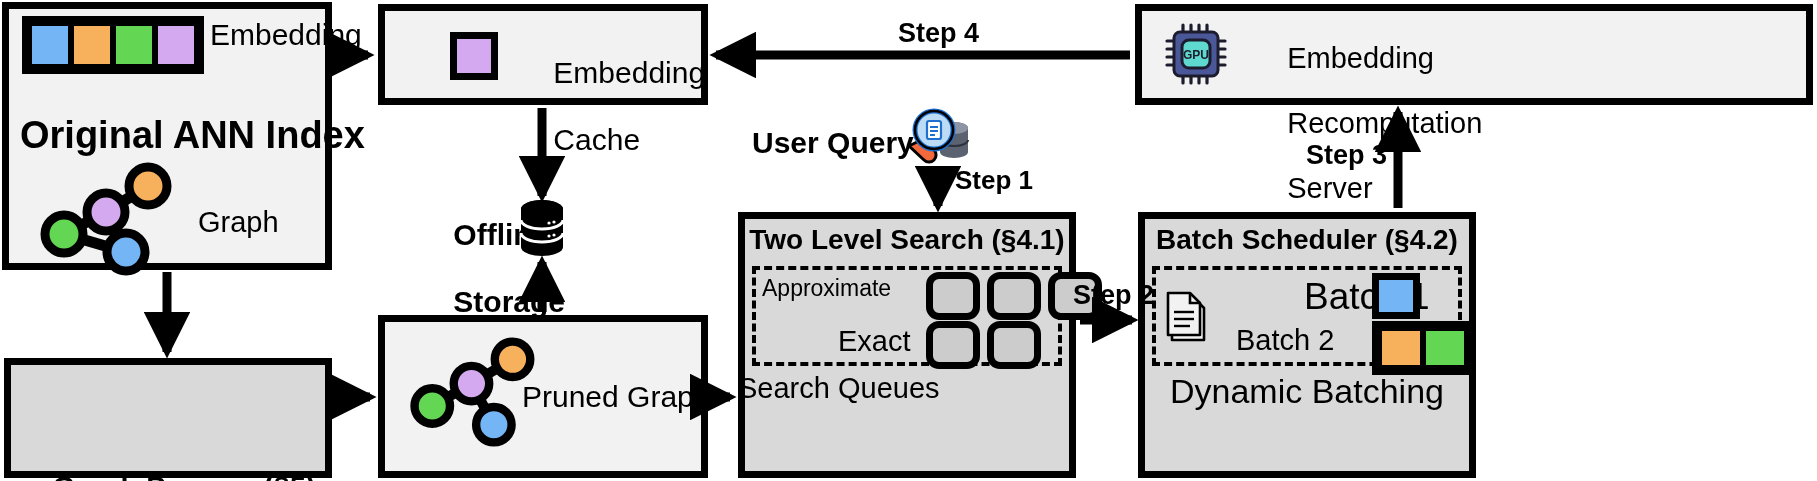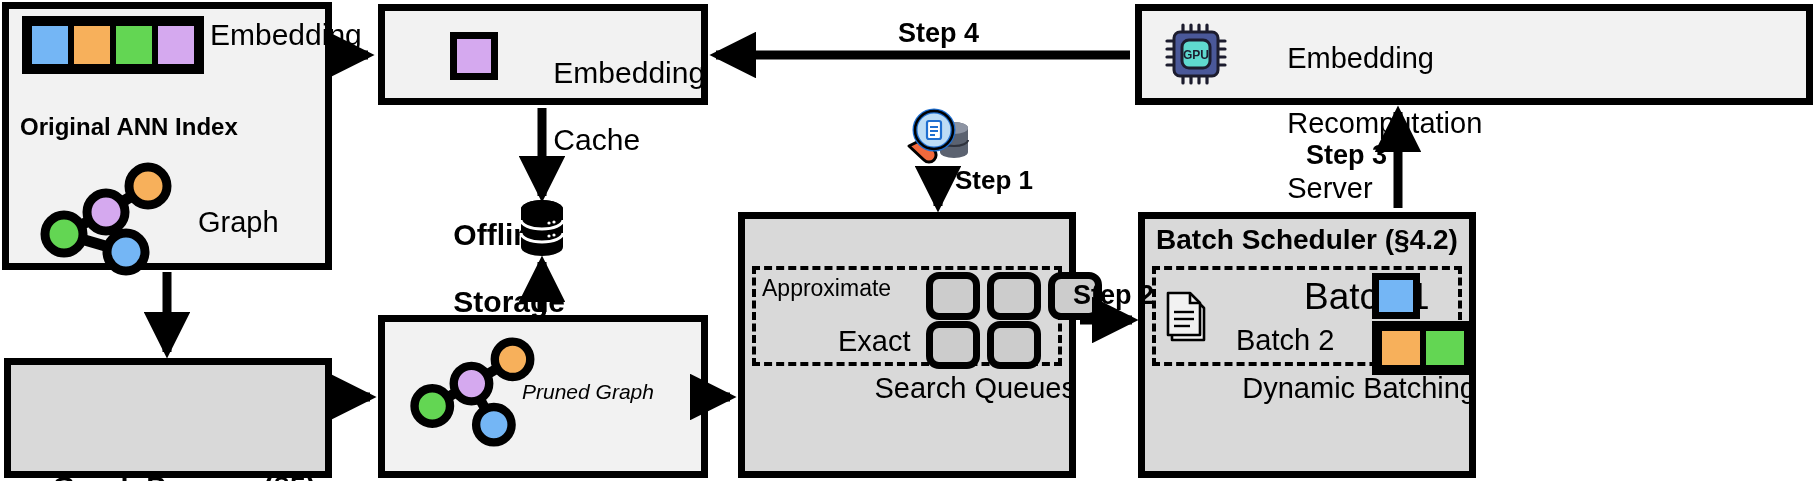--- a/index.html
+++ b/index.html
@@ -35,21 +35,21 @@
 
   <div class="chipstrip" style="left:22px;top:16px;">
     <div class="chip" style="background:#74b6f5;"></div>
     <div class="chip" style="background:#f7b05b;"></div>
     <div class="chip" style="background:#63d653;"></div>
     <div class="chip" style="background:#d5a9ef;"></div>
   </div>
 
   <div class="lbl" style="left:210px;top:18px;font-size:30px;">Embedding</div>
 
-  <div class="lbl bold" style="left:20px;top:114px;font-size:24px;">Original ANN Index</div>
+  <div class="lbl bold" style="left:20px;top:114px;font-size:38px;">Original ANN Index</div>
 
   <svg style="left:38px;top:166px;width:150px;height:105px;" viewBox="0 0 150 105">
     <g class="ln" stroke-width="11" stroke-linecap="round">
       <line x1="26" y1="68" x2="68" y2="46"></line>
       <line x1="68" y1="46" x2="110" y2="20"></line>
       <line x1="26" y1="68" x2="88" y2="86"></line>
       <line x1="68" y1="46" x2="88" y2="86"></line>
     </g>
     <circle cx="110" cy="20" r="19" fill="#f7b05b" stroke="#000" stroke-width="9"></circle>
     <circle cx="68" cy="46" r="19" fill="#d5a9ef" stroke="#000" stroke-width="9"></circle>
@@ -129,57 +129,59 @@
       <line x1="26" y1="70" x2="68" y2="46"></line>
       <line x1="68" y1="46" x2="112" y2="20"></line>
       <line x1="68" y1="46" x2="92" y2="90"></line>
     </g>
     <circle cx="112" cy="20" r="19" fill="#f7b05b" stroke="#000" stroke-width="9"></circle>
     <circle cx="68" cy="46" r="19" fill="#d5a9ef" stroke="#000" stroke-width="9"></circle>
     <circle cx="26" cy="70" r="19" fill="#63d653" stroke="#000" stroke-width="9"></circle>
     <circle cx="92" cy="90" r="19" fill="#74b6f5" stroke="#000" stroke-width="9"></circle>
   </svg>
 
-  <div class="lbl" style="left:522px;top:380px;font-size:21px;font-style:italic;">Pruned Graph</div>
-
+  <div class="lbl" style="left:522px;top:380px;font-size:30px;">Pruned Graph</div>
+
+  <div class="lbl bold" style="left:752px;top:126px;font-size:30px;">User Query</div>
 
   <svg style="left:900px;top:108px;width:68px;height:62px;" viewBox="0 0 68 62">
     <path d="M40 20 A14 6 0 0 1 68 20 L68 44 A14 6 0 0 1 40 44 Z" fill="#5b6270"></path>
     <ellipse cx="54" cy="20" rx="14" ry="6" fill="#8d94a3"></ellipse>
     <path d="M40 32 A14 6 0 0 0 68 32" fill="none" stroke="#2e323c" stroke-width="2"></path>
     <path d="M9 38 L24 52 a7 7 0 0 0 10 -10 L29 28 Z" fill="#f2693c" stroke="#000" stroke-width="3" stroke-linejoin="round"></path>
     <circle cx="34" cy="22" r="19" fill="#bcdcf5" stroke="#1f6fd0" stroke-width="5"></circle>
     <circle cx="34" cy="22" r="19" fill="none" stroke="#000" stroke-width="2.5"></circle>
     <rect x="27" y="13" width="14" height="18" rx="2" fill="#fff" stroke="#1f6fd0" stroke-width="2.2"></rect>
     <g stroke="#1f6fd0" stroke-width="2">
       <line x1="30" y1="19" x2="38" y2="19"></line>
       <line x1="30" y1="23" x2="38" y2="23"></line>
       <line x1="30" y1="27" x2="35" y2="27"></line>
     </g>
   </svg>
 
   <div class="box grey" style="left:738px;top:212px;width:338px;height:266px;"></div>
 
+  <div class="lbl bold" style="left:738px;top:224px;width:338px;text-align:center;font-size:28px;">Two Level Search (§4.1)</div>
 
   <div class="dashed" style="left:752px;top:266px;width:310px;height:100px;"></div>
 
   <div class="lbl" style="left:762px;top:276px;font-size:23px;">Approximate</div>
   <div class="qrow" style="left:926px;top:272px;">
     <div class="qcell"></div>
     <div class="qcell"></div>
     <div class="qcell"></div>
   </div>
 
   <div class="lbl" style="left:838px;top:325px;font-size:29px;">Exact</div>
   <div class="qrow" style="left:926px;top:321px;">
     <div class="qcell"></div>
     <div class="qcell"></div>
   </div>
 
-  <div class="lbl" style="left:738px;top:372px;width:338px;text-align:right;font-size:29px;">Search Queues</div>
+  <div class="lbl" style="left:738px;top:372px;width:338px;text-align:left;font-size:29px;">Search Queues</div>
 
   <div class="box grey" style="left:1138px;top:212px;width:338px;height:266px;"></div>
 
   <div class="lbl bold" style="left:1138px;top:224px;width:338px;text-align:center;font-size:28px;">Batch Scheduler (§4.2)</div>
 
   <div class="dashed" style="left:1152px;top:266px;width:310px;height:100px;"></div>
 
   <svg style="left:1162px;top:284px;width:56px;height:64px;" viewBox="0 0 56 64">
     <path d="M10 14 h22 l10 10 v32 h-32 Z" fill="#f2f2f2" stroke="#000" stroke-width="2.6" stroke-linejoin="round"></path>
     <path d="M6 9 h22 l10 10 v32 h-32 Z" fill="#f2f2f2" stroke="#000" stroke-width="2.6" stroke-linejoin="round"></path>
@@ -193,21 +195,21 @@
 
   <div class="lbl" style="left:1304px;top:276px;font-size:37px;">Batch 1</div>
   <div class="sq" style="left:1372px;top:273px;width:48px;height:46px;background:#74b6f5;"></div>
 
   <div class="lbl" style="left:1236px;top:324px;font-size:29px;">Batch 2</div>
   <div class="chipstrip" style="left:1372px;top:321px;">
     <div class="chip" style="background:#f7b05b;width:44px;height:40px;"></div>
     <div class="chip" style="background:#63d653;width:44px;height:40px;"></div>
   </div>
 
-  <div class="lbl" style="left:1138px;top:372px;width:338px;text-align:right;font-size:29px;">Dynamic Batching</div>
+  <div class="lbl" style="left:1138px;top:372px;width:338px;text-align:center;font-size:34px;">Dynamic Batching</div>
 
   <svg class="arrows" style="left:0;top:0;width:1817px;height:481px;" viewBox="0 0 1817 481">
     <defs>
       <marker id="ah" viewBox="0 0 10 10" refX="8.6" refY="5" markerWidth="5.2" markerHeight="5.2" orient="auto-start-reverse">
         <path d="M 0 0 L 10 5 L 0 10 z" fill="#000"></path>
       </marker>
     </defs>
     <g stroke="#000" stroke-width="9" fill="none" marker-end="url(#ah)">
 
       <line x1="334" y1="55" x2="368" y2="55"></line>

